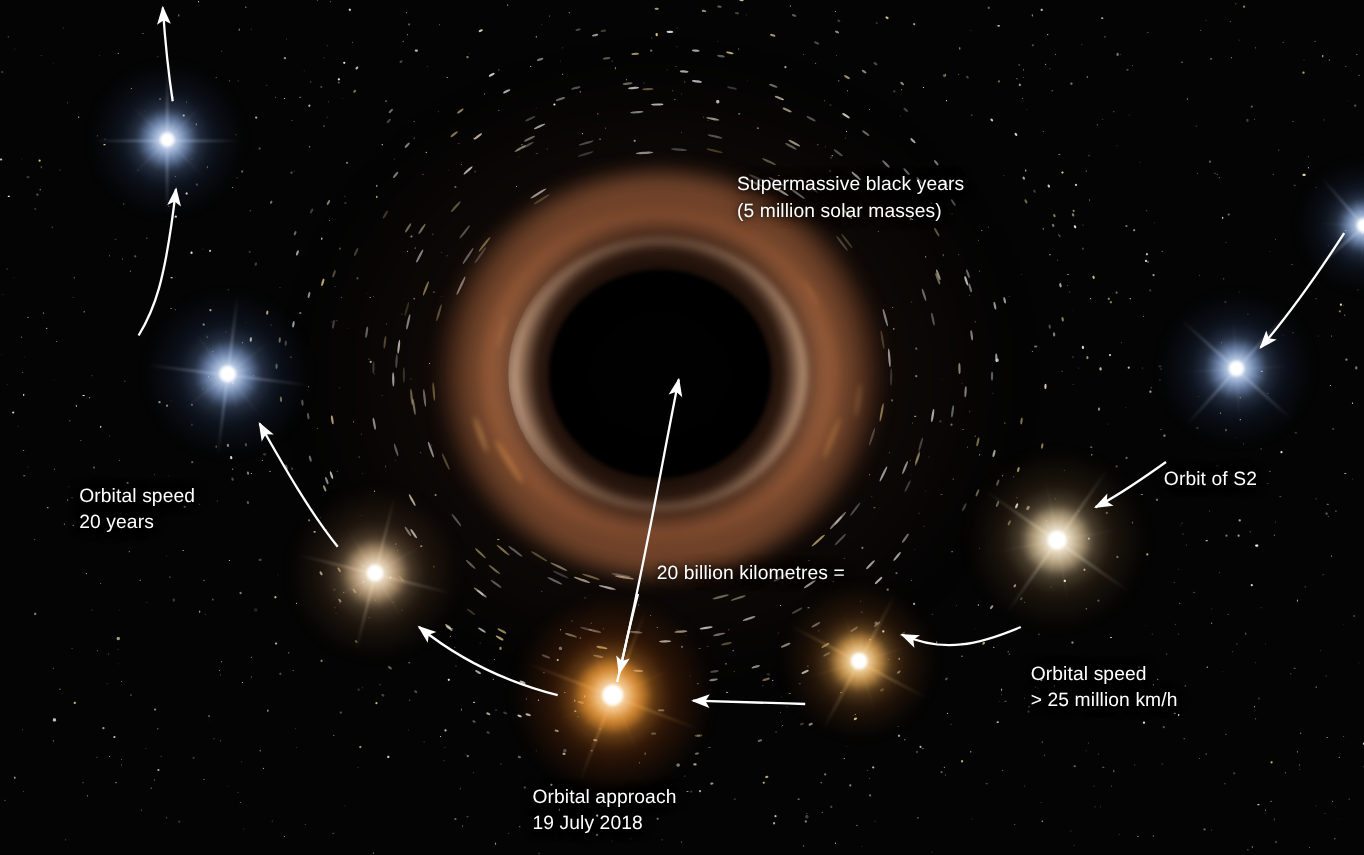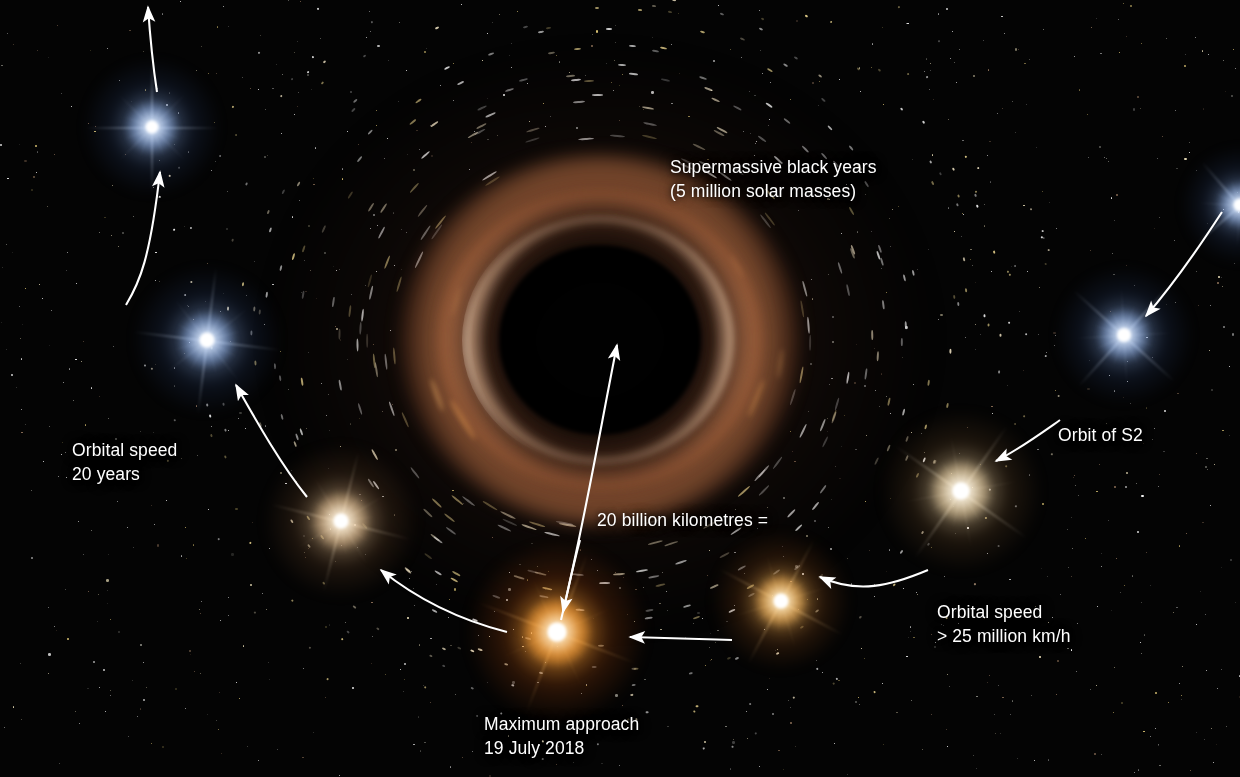--- a/index.html
+++ b/index.html
@@ -1828,16 +1828,16 @@
       <path d="M1222,212 C1196,252 1172,286 1146,316"></path>
     </g>
   </svg>
 
   <div id="labels">
       <div class="label" style="left:670px;top:155px"><div>Supermassive black years</div><div>(5 million solar masses)</div></div>
       <div class="label" style="left:72px;top:438px"><div>Orbital speed</div><div>20 years</div></div>
       <div class="label" style="left:1058px;top:423px"><div>Orbit of S2</div></div>
       <div class="label" style="left:597px;top:508px"><div>20 billion kilometres =</div></div>
       <div class="label" style="left:937px;top:600px"><div>Orbital speed</div><div>&gt; 25 million km/h</div></div>
-      <div class="label" style="left:484px;top:712px"><div>Maximum approach</div><div>19 July 2018</div></div>
+      <div class="label" style="left:484px;top:712px"><div>Orbital approach</div><div>19 July 2018</div></div>
     </div>
 
 </div>
 
 </body></html>

